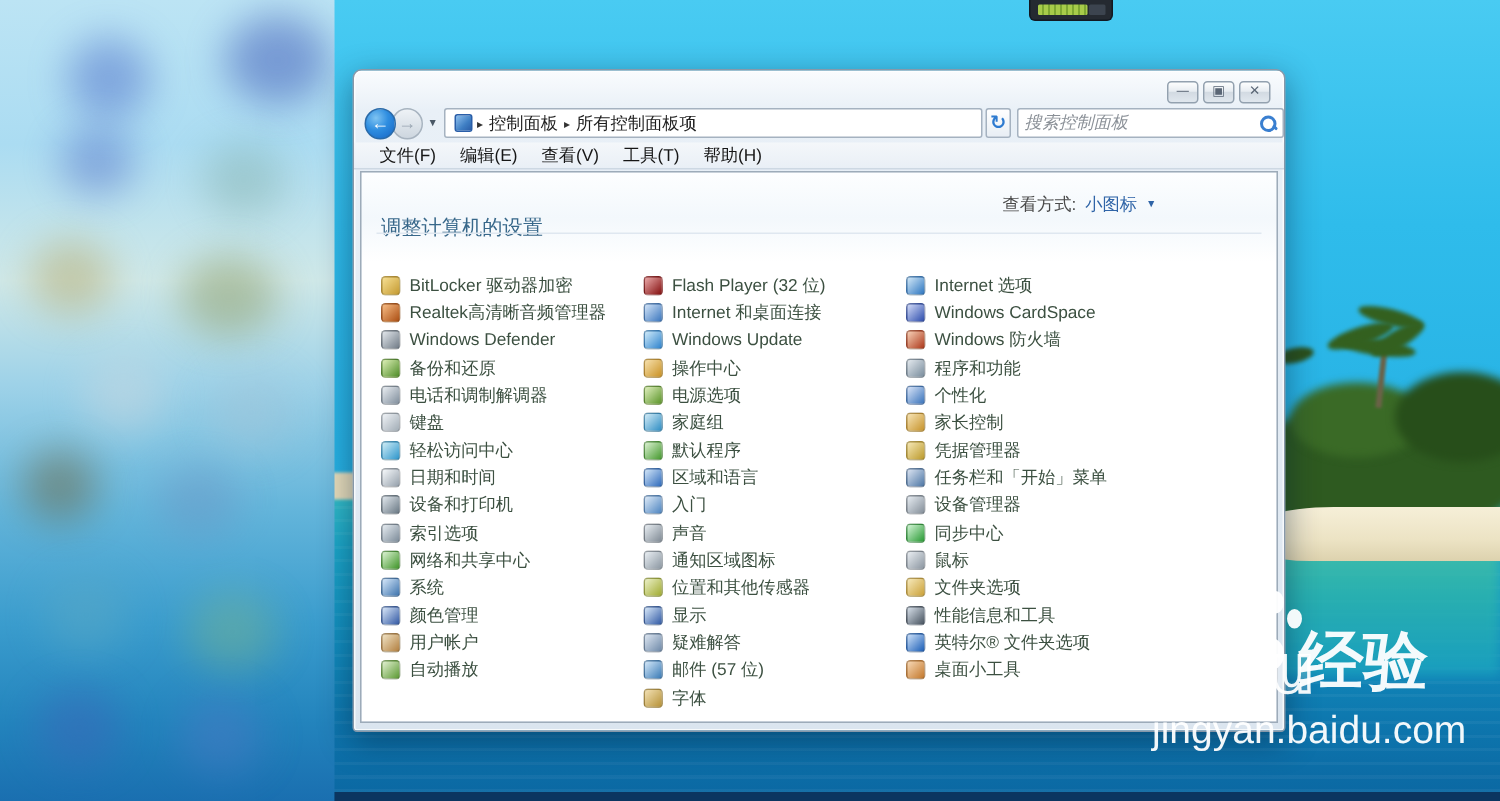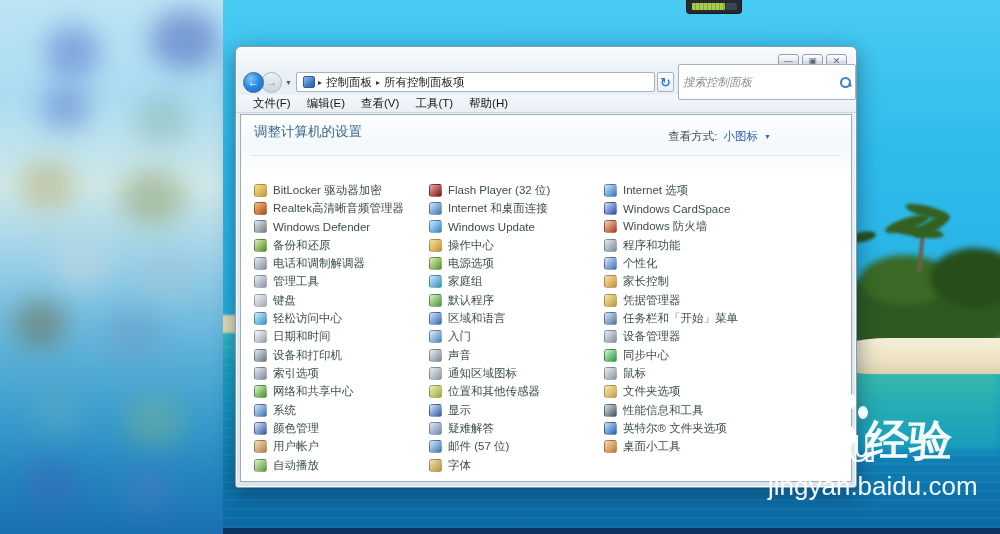--- a/index.html
+++ b/index.html
@@ -50,39 +50,39 @@
   .nav-dd { font-size:7px; color:#4a5866; margin:0 4px 0 3px; }
   .addr { height:20px; flex:0 0 359px; background:#fff; border:1px solid #a5b2c0; border-radius:2px;
          display:flex; align-items:center; padding:0 4px; overflow:hidden; }
   .addr-ico { width:12px; height:12px; border-radius:2px; margin:0 2px;
          background:linear-gradient(135deg,#8fc0ee 0%,#3f7fc4 60%,#2a5ea8 100%); border:1px solid #2a5ea8; }
   .crumb { font-size:11.5px; color:#1c1c1c; padding:0 3px; white-space:nowrap; }
   .crumb-sep { font-size:8px; color:#333; padding:0 1px; }
   .refresh { width:20px; height:20px; background:linear-gradient(180deg,#fff,#e8eef4); border:1px solid #a5b2c0;
          border-radius:2px; margin-left:2px; display:flex; align-items:center; justify-content:center;
          color:#2e7bd0; font-size:13px; font-weight:bold; }
-  .search { height:36px; flex:0 0 174px; margin-left:4px; background:#fff; border:1px solid #a5b2c0;
+  .search { height:20px; flex:0 0 174px; margin-left:4px; background:#fff; border:1px solid #a5b2c0;
          border-radius:2px; display:flex; align-items:center; padding:0 4px; }
   .search input { border:none; outline:none; flex:1; font-size:11.5px; font-style:italic; color:#555;
          font-family:"Liberation Sans","DejaVu Sans",sans-serif; background:transparent; min-width:0; }
   .search input::placeholder { color:#8a9097; font-style:italic; }
   .mag { position:relative; width:12px; height:12px; flex:0 0 auto; }
   .mag::before { content:""; position:absolute; left:1px; top:1px; width:7px; height:7px;
          border:2px solid #3a7fd0; border-radius:50%; }
   .mag::after { content:""; position:absolute; left:9px; top:8px; width:4px; height:2px;
          background:#3a7fd0; transform:rotate(45deg); border-radius:1px; }
   .menubar { height:18px; display:flex; align-items:center; padding-left:10px; gap:2px;
          background:linear-gradient(180deg,#f4f7fa,#e9eff6); border-bottom:1px solid #cdd8e3; }
   .menu-item { font-size:11.5px; color:#161616; padding:1px 7px; }
 
   .content { position:absolute; left:4px; right:4px; top:67px; bottom:5px; background:#fff;
          border:1px solid #9dabb9; overflow:hidden;
          background:linear-gradient(180deg,#fdfeff 0%,#f3f8fc 30px,#ffffff 60px); }
   .cp-header { position:relative; height:40px; }
-  .cp-title { position:absolute; left:13px; top:8px; font-size:13.5px; color:#38688a; }
+  .cp-title { position:absolute; left:13px; top:28px; font-size:13.5px; color:#38688a; }
   .viewmode { position:absolute; right:80px; top:14px; font-size:11.5px; color:#4a4a4a; display:flex; gap:6px; align-items:center;margin-left:44px;}
   .viewmode .vm-link { color:#2f64a7; }
   .vm-arrow { font-size:7px; color:#2f64a7; }
   .cp-sep { position:absolute; left:10px; right:10px; top:40px; height:1px; background:#dfe7f0; }
   .items { position:absolute; left:0; top:66px; right:0; bottom:0; }
   .col { position:absolute; top:0; width:174px; }
   .col1 { left:13px; } .col2 { left:188px; } .col3 { left:363px; }
   .cp-item { height:18.35px; display:flex; align-items:center; gap:6px; cursor:pointer; }
   .cp-ico { width:13px; height:13px; border-radius:3px; flex:0 0 auto; border:1px solid rgba(0,0,0,.18); }
   .cp-label { font-size:11.5px; color:#3c5041; white-space:nowrap; }
@@ -222,24 +222,20 @@
           <div class="cp-item">
             <span class="cp-ico" style="background: linear-gradient(135deg, rgb(207, 230, 168) 10%, rgb(93, 150, 54) 90%);"></span>
             <span class="cp-label">备份和还原</span>
           </div>
 
           <div class="cp-item">
             <span class="cp-ico" style="background: linear-gradient(135deg, rgb(223, 228, 233) 10%, rgb(139, 152, 165) 90%);"></span>
             <span class="cp-label">电话和调制解调器</span>
           </div>
 
-          <div class="cp-item">
-            <span class="cp-ico" style="background: linear-gradient(135deg, rgb(226, 231, 236) 10%, rgb(147, 160, 173) 90%);"></span>
-            <span class="cp-label">管理工具</span>
-          </div>
 
           <div class="cp-item">
             <span class="cp-ico" style="background: linear-gradient(135deg, rgb(232, 236, 240) 10%, rgb(170, 180, 189) 90%);"></span>
             <span class="cp-label">键盘</span>
           </div>
 
           <div class="cp-item">
             <span class="cp-ico" style="background: linear-gradient(135deg, rgb(191, 228, 242) 10%, rgb(63, 159, 208) 90%);"></span>
             <span class="cp-label">轻松访问中心</span>
           </div>

